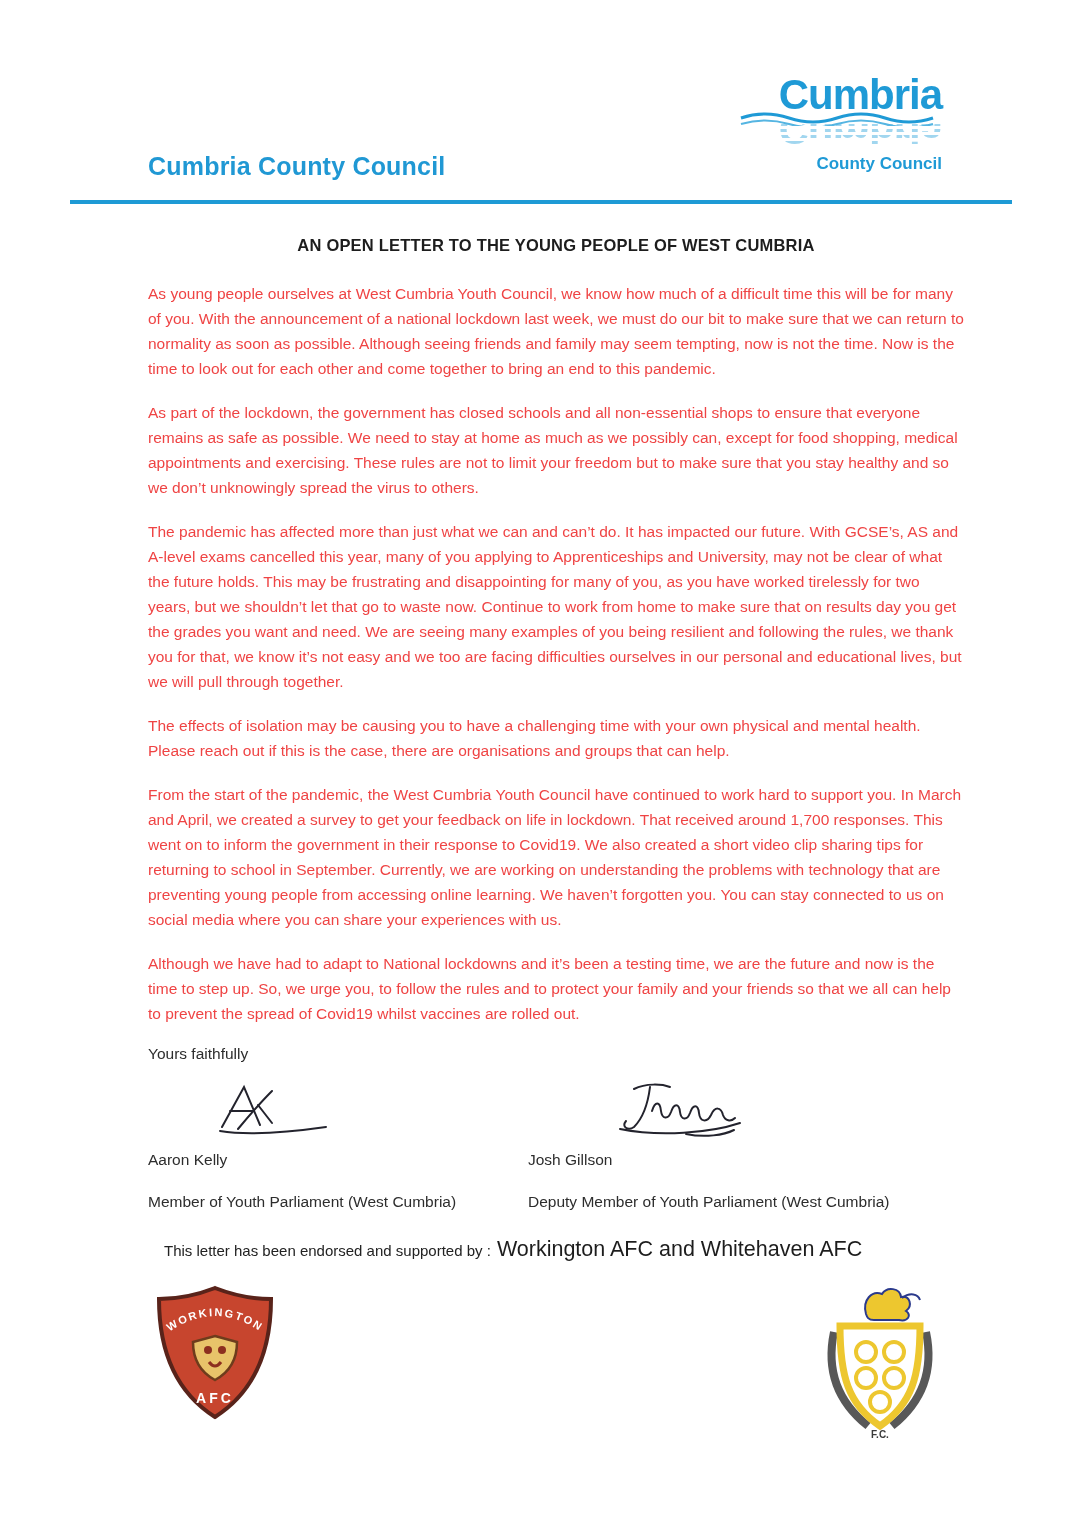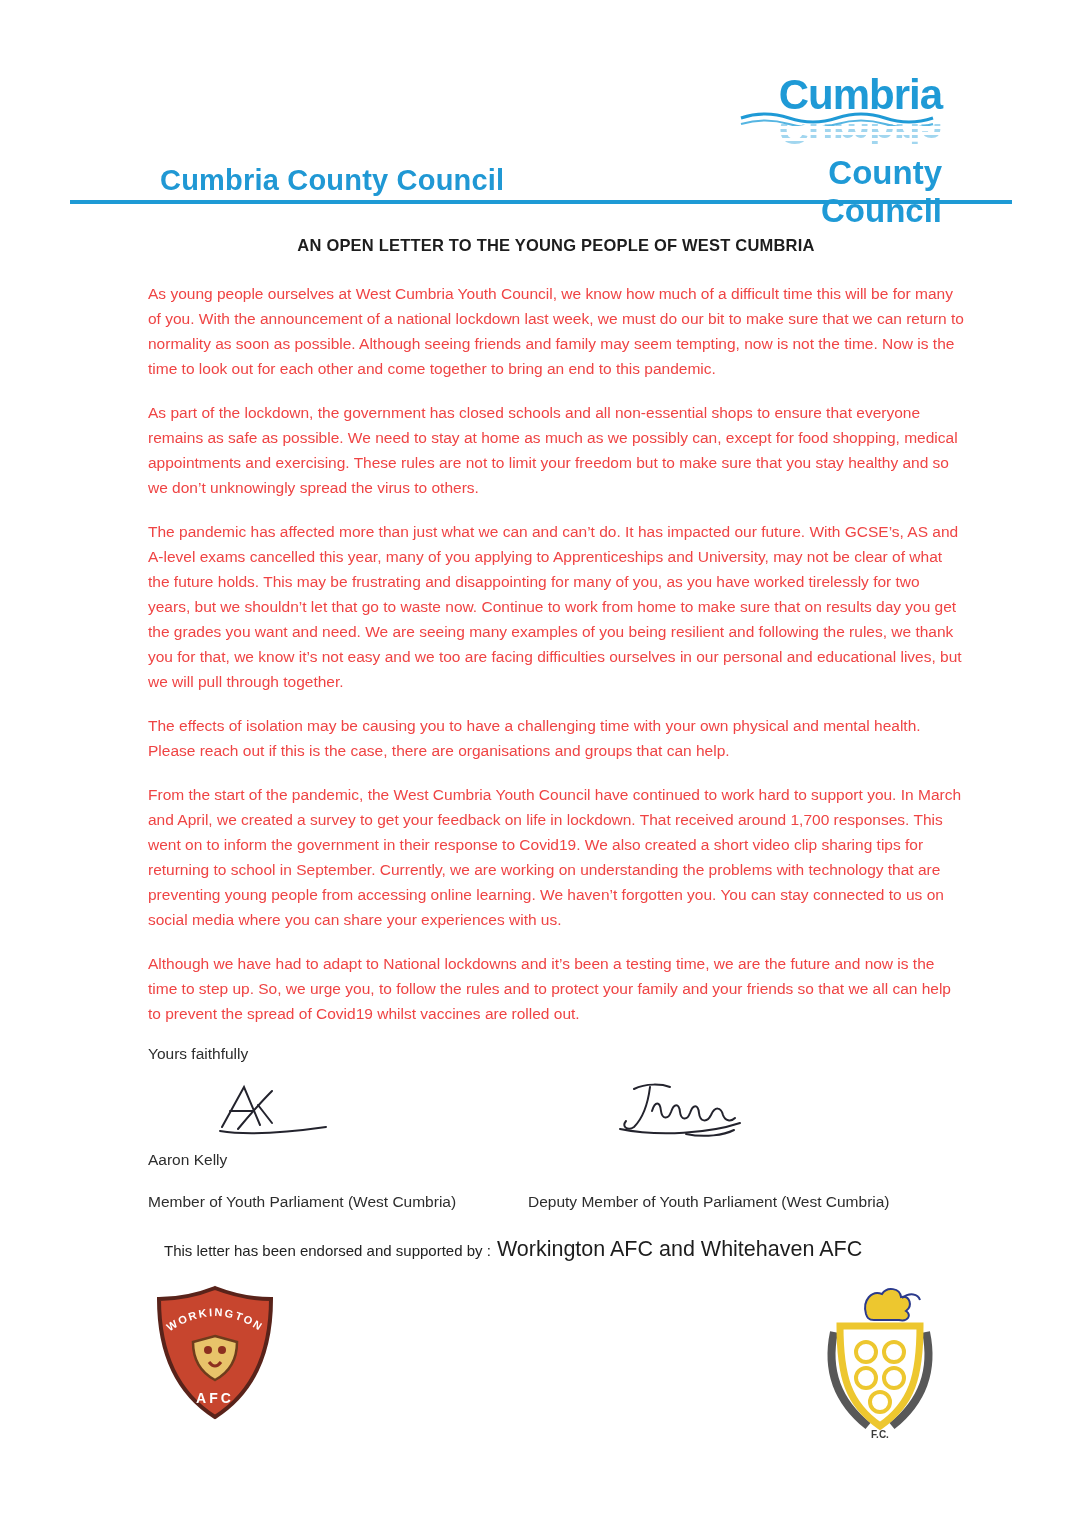--- a/index.html
+++ b/index.html
@@ -14,22 +14,22 @@
     color: #2d2d2d;
     overflow: hidden;
   }
 
   
   .letterhead { position: relative; height: 200px; }
   .org-title {
     position: absolute;
     left: 148px;
     top: 152px;
-    margin: 12px;
-    font-size: 29px;
+    margin: 0;
+    font-size: 25px;
     font-weight: bold;
     color: #2098d4;
     letter-spacing: 0.2px;
   }
   .logo {
     position: absolute;
     right: 138px;
     top: 74px;
     width: 210px;
     text-align: right;
@@ -50,21 +50,21 @@
     line-height: 1;
     transform: scaleY(-1);
     height: 26px;
     overflow: hidden;
     opacity: 0.55;
     -webkit-mask-image: repeating-linear-gradient(180deg, #000 0 3px, transparent 3px 6px);
             mask-image: repeating-linear-gradient(180deg, #000 0 3px, transparent 3px 6px);
   }
   .logo-sub {
     margin-top: 4px;
-    font-size: 33px;
+    font-size: 17px;
     font-weight: bold;
     color: #1f9ad6;
   }
   .header-divider {
     position: absolute;
     left: 70px;
     right: 68px;
     top: 200px;
     height: 4px;
     background: #1e9ad5;
@@ -173,20 +173,21 @@
             <path d="M62 34 c3 -10 8 -10 9 0 c1 8 7 9 10 1 c3 -9 8 -9 9 0 c1 8 7 9 10 1 c3 -9 8 -9 9 0 c1 9 8 10 12 2 c4 -9 10 -8 12 0 c2 6 8 7 12 3"></path>
             <path d="M30 52 C70 60 120 56 150 46"></path>
             <path d="M96 57 C115 61 134 58 144 53"></path>
           </g>
         </svg>
       </div>
     </div>
 
     <div class="names-row">
       <span>Aaron Kelly</span>
+      <span>Josh Gillson</span>
     </div>
 
     <div class="roles-row">
       <span>Member of Youth Parliament (West Cumbria)</span>
       <span>Deputy Member of Youth Parliament (West Cumbria)</span>
     </div>
 
     <p class="endorsement">
       <span>This letter has been endorsed and supported by :</span><span class="big">Workington AFC and Whitehaven AFC</span>
     </p>

